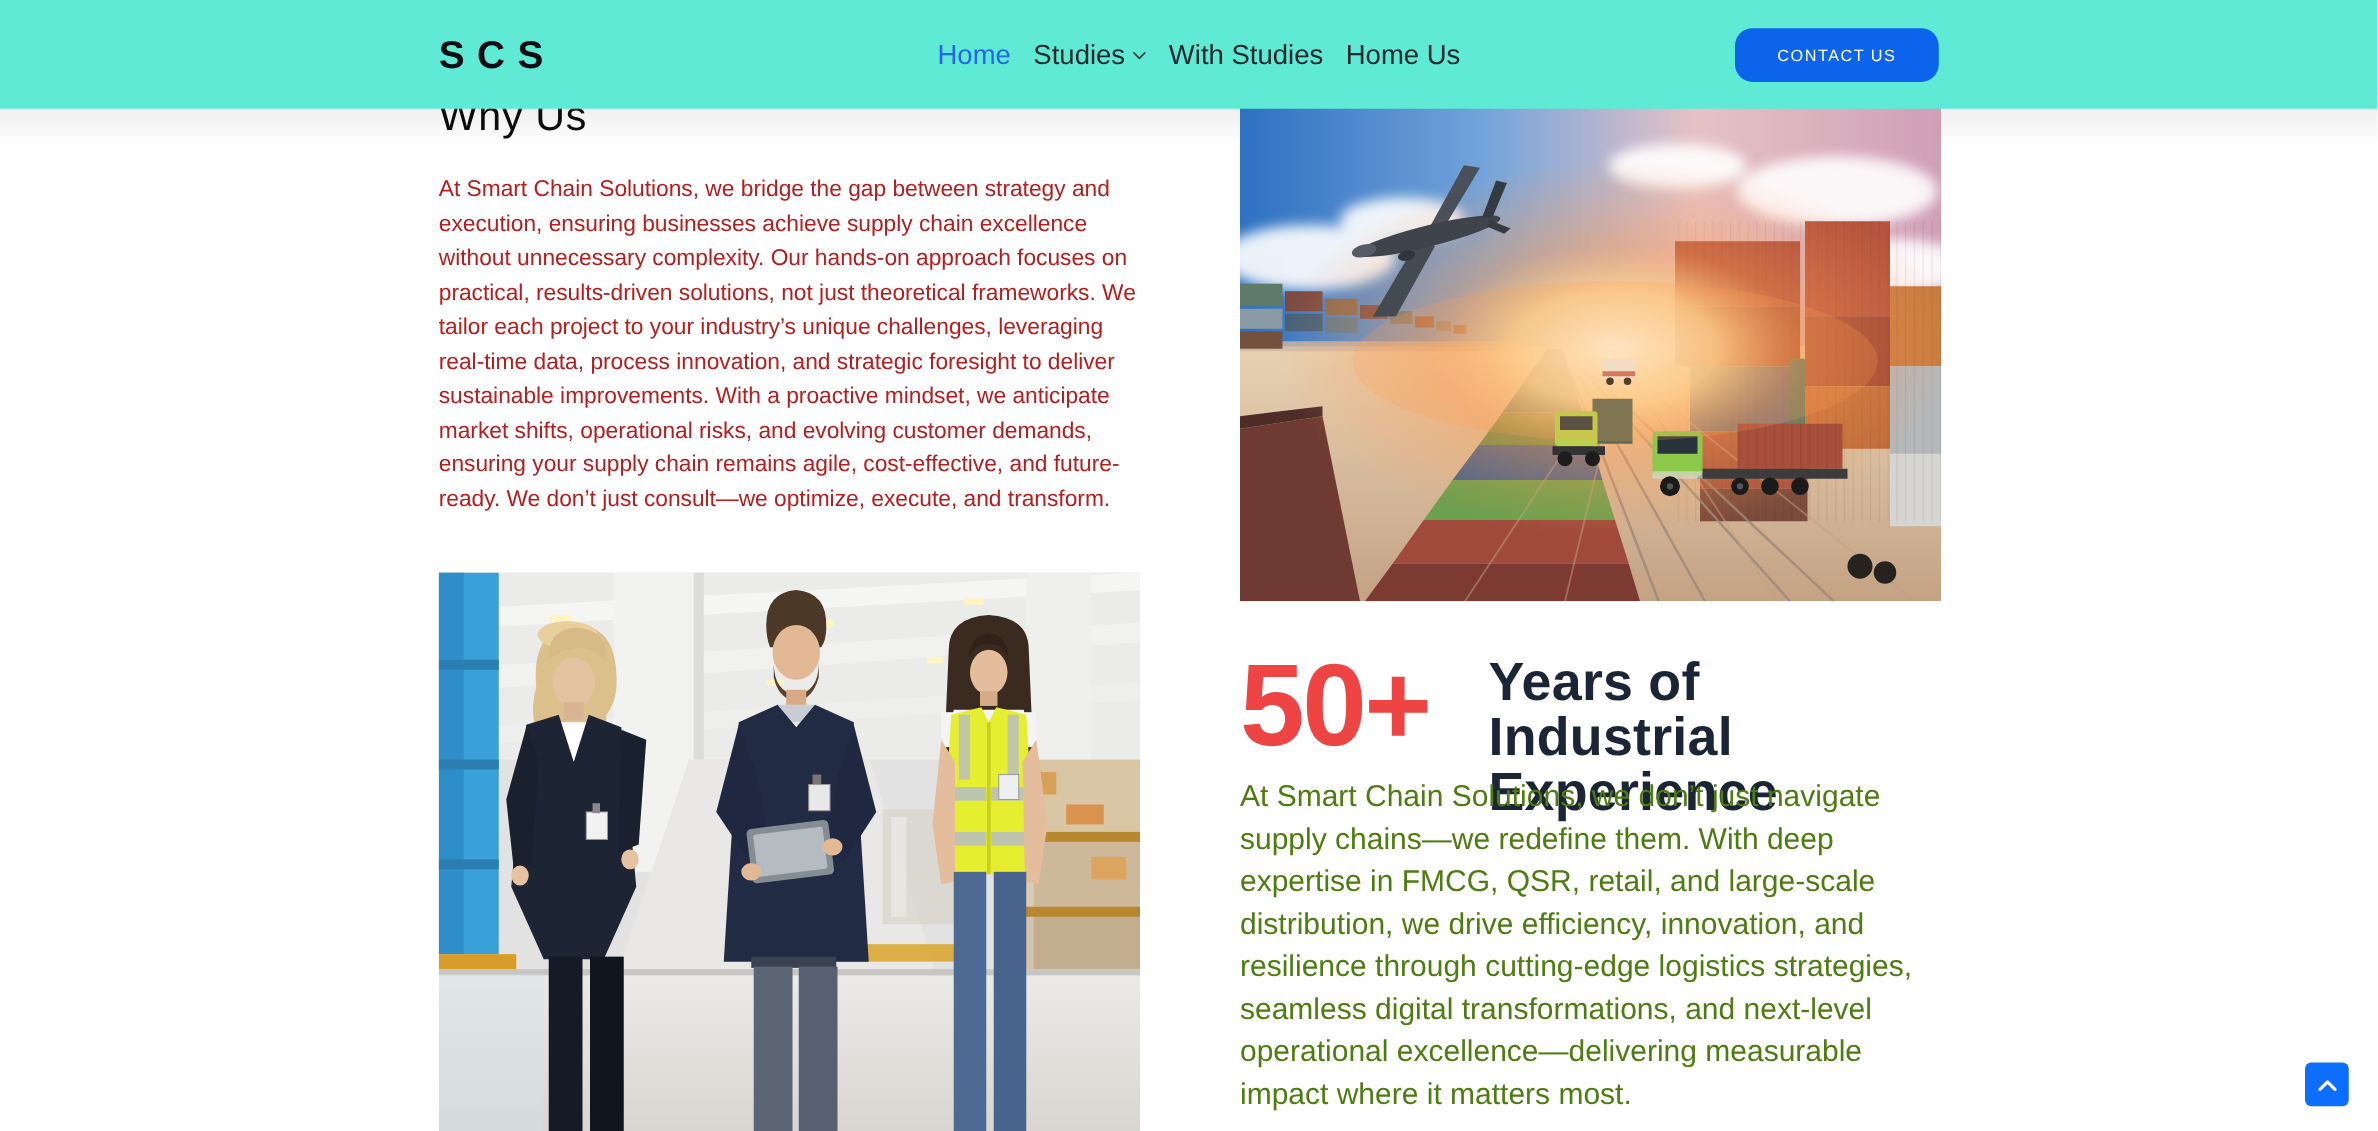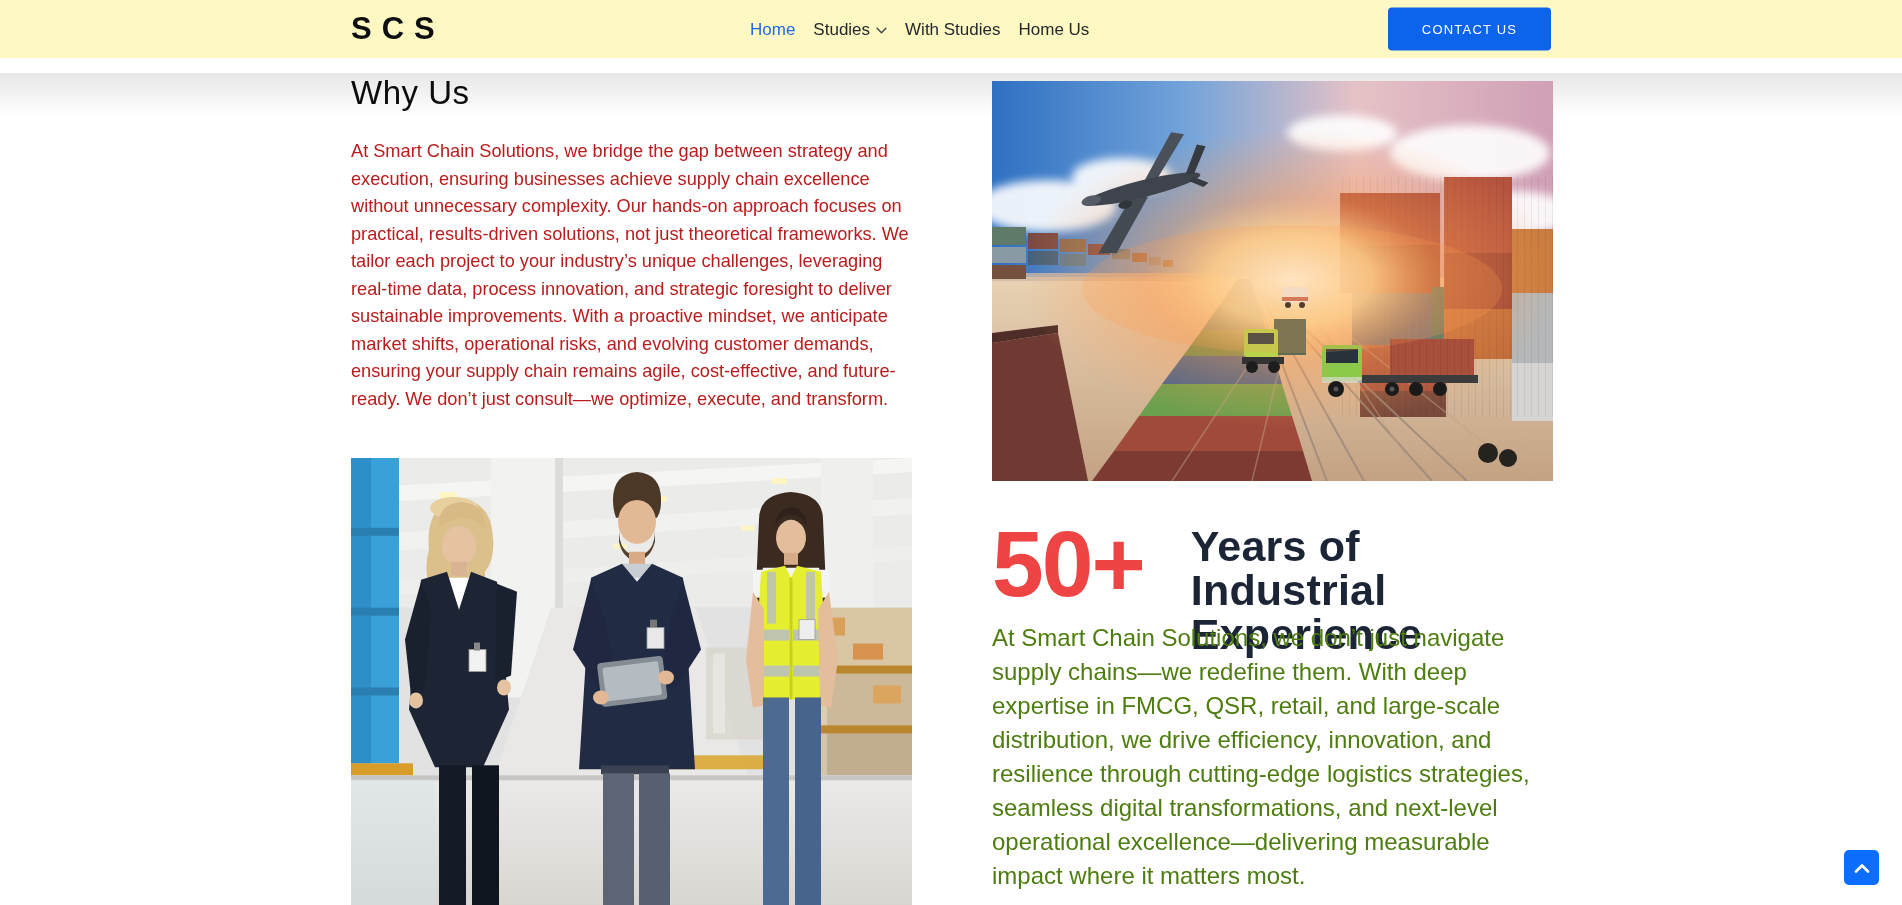--- a/index.html
+++ b/index.html
@@ -2,40 +2,40 @@
 <html><head>
 <meta charset="utf-8">
 <style>
   * { margin:0; padding:0; box-sizing:border-box; }
   html,body { width:1902px; height:905px; }
   body {
     position:relative; overflow:hidden; background:#ffffff;
     font-family:"Liberation Sans", sans-serif;
   }
   
-  .site-header { position:absolute; top:0; left:0; width:1902px; height:58px; background:#fef9c3; z-index:20; }
+  .site-header { position:absolute; top:0; left:0; width:1902px; height:87px; background:#5eead4; z-index:20; }
   .header-inner { width:1200px; height:100%; margin:0 auto; position:relative; }
   .logo {
     position:absolute; left:0; top:50%; transform:translateY(-50%);
     font-size:31px; font-weight:700; letter-spacing:10px; color:#0d0d12;
     text-decoration:none; cursor:pointer;
   }
   .main-nav { position:absolute; left:399px; top:0; height:100%; display:flex; align-items:center; gap:18px; }
   .nav-link {
-    font-size:17px; color:#24292f; text-decoration:none; cursor:pointer;
+    font-size:22px; color:#24292f; text-decoration:none; cursor:pointer;
     display:flex; align-items:center; gap:6px; line-height:1;
   }
   .nav-link.active { color:#2467e8; }
   .nav-chevron { display:inline-flex; margin-top:2px; }
   .cta-button {
     position:absolute; right:0; top:50%; transform:translateY(-50%);
     width:163px; height:43px; background:#0d64ec; color:#fff;
     font-size:13px; letter-spacing:1.2px; font-weight:500;
     display:flex; align-items:center; justify-content:center;
-    border-radius:4px; text-decoration:none; cursor:pointer;
+    border-radius:14px; text-decoration:none; cursor:pointer;
   }
   .header-shadow {
     position:absolute; top:73px; left:0; width:1902px; height:44px; z-index:4;
     background:linear-gradient(to bottom, rgba(0,0,0,0.095), rgba(0,0,0,0));
     pointer-events:none;
   }
   
   .why-title { position:absolute; left:351px; top:72px; font-size:33px; line-height:1.3; font-weight:400; color:#0c0c0e; letter-spacing:0.5px; z-index:6; }
   .why-text  { position:absolute; left:351px; top:138px; width:563px; font-size:18.2px; line-height:27.5px; color:#b91c1c; z-index:6; }
   .team-photo { position:absolute; left:351px; top:458px; width:561px; height:447px; z-index:6; display:block; }

